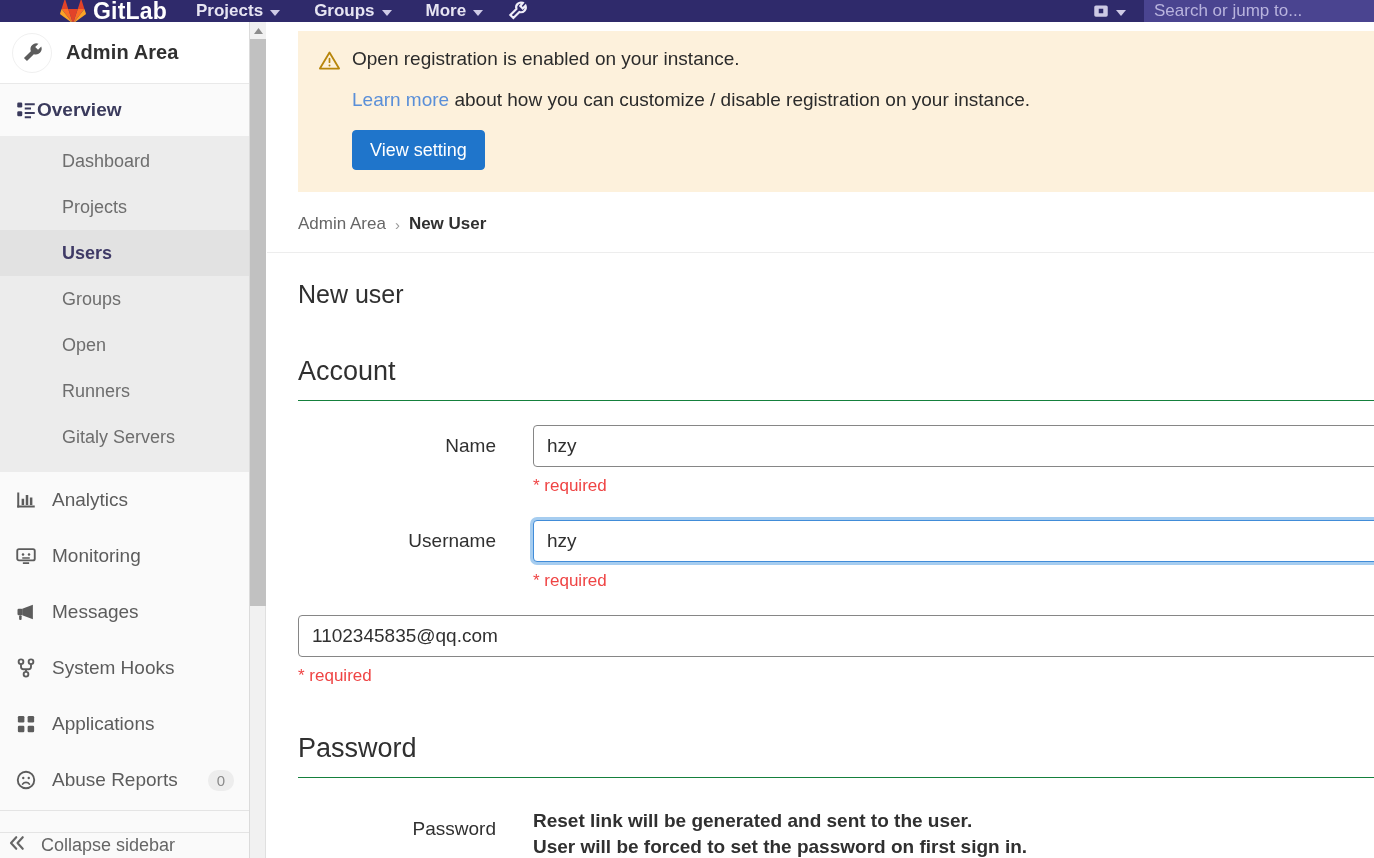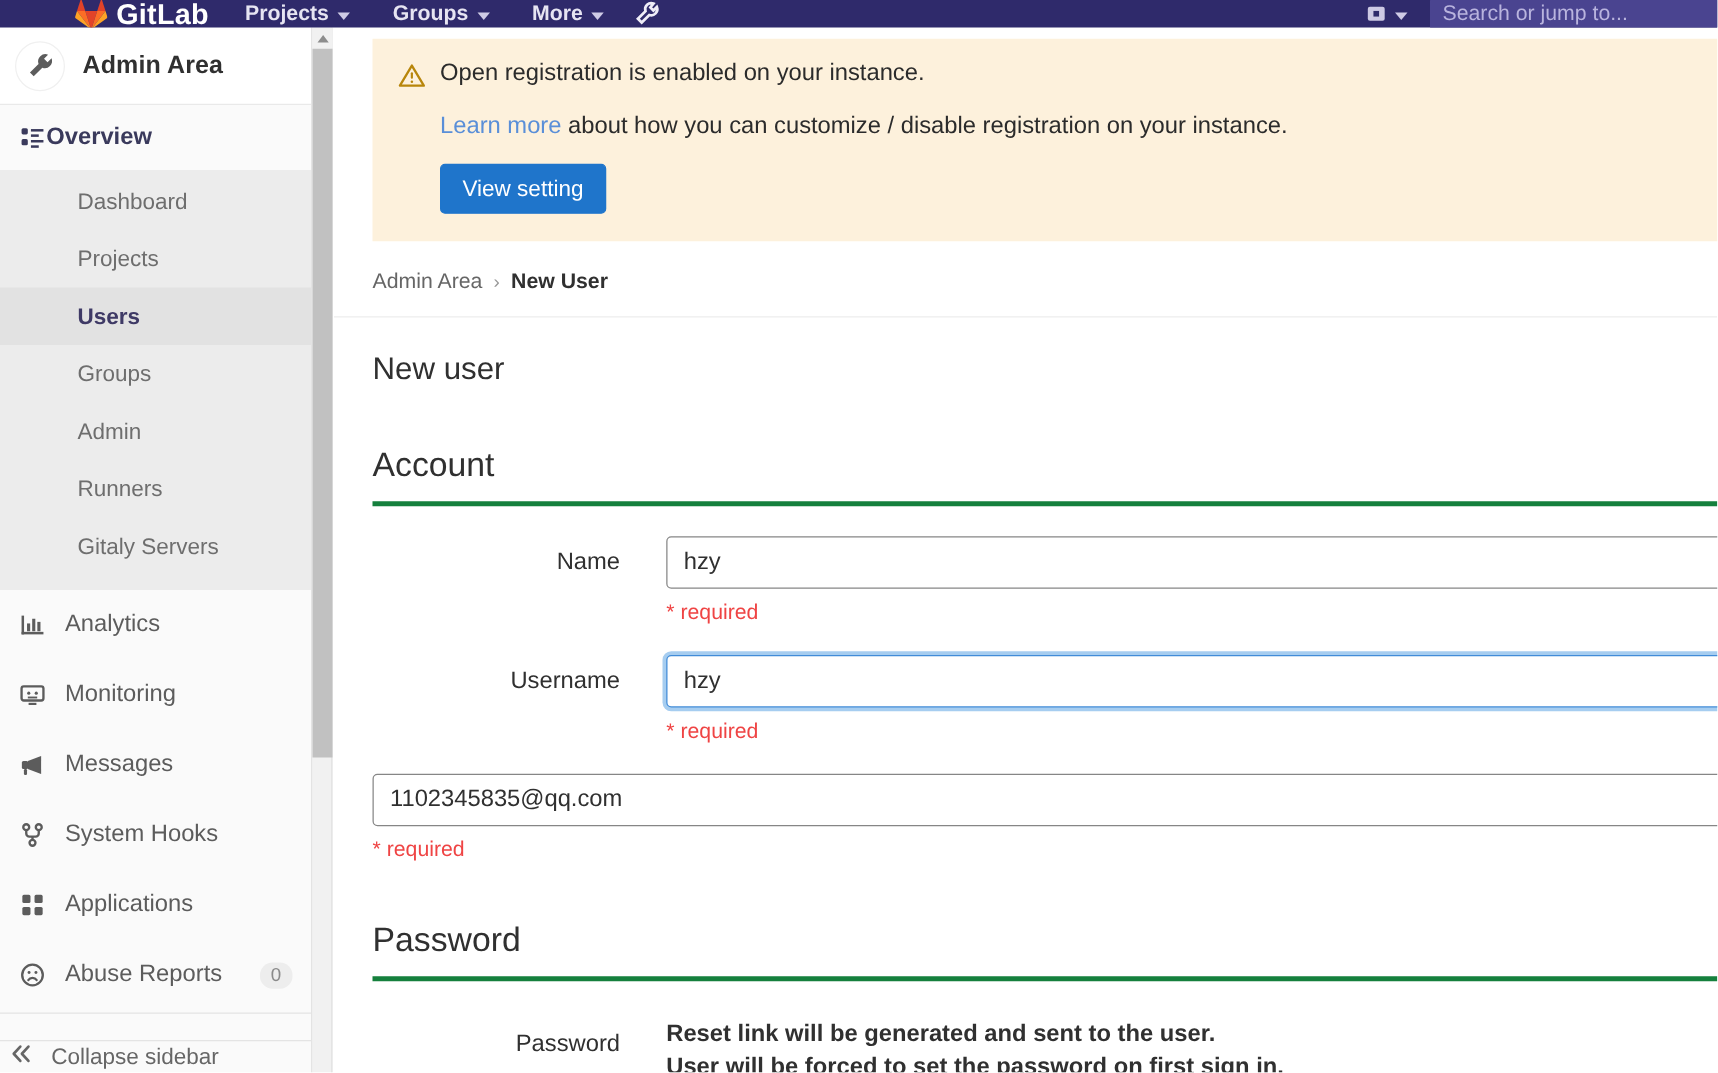--- a/index.html
+++ b/index.html
@@ -198,21 +198,21 @@
   .page-title {
     margin: 27px 0 0 31px;
     font-size: 25px; font-weight: 400; color: #303030;
   }
 
   .section-head {
     margin: 47px 0 0 31px;
     width: 1076px;
     font-size: 27px; font-weight: 400; color: #303030;
     padding-bottom: 13px;
-    border-bottom: 4px solid #15803d;
+    border-bottom: 1px solid #15803d;
   }
 
   
   .form-row {
     display: flex; align-items: flex-start;
     margin-top: 24px; padding-left: 31px;
   }
   .form-label {
     width: 235px; flex: 0 0 235px;
     text-align: right; padding-right: 37px;
@@ -329,21 +329,21 @@
     <div class="sb-subitem">
       <span>Projects</span>
     </div>
     <div class="sb-subitem active">
       <span>Users</span>
     </div>
     <div class="sb-subitem">
       <span>Groups</span>
     </div>
     <div class="sb-subitem">
-      <span>Admin</span>
+      <span>Open</span>
     </div>
     <div class="sb-subitem">
       <span>Runners</span>
     </div>
     <div class="sb-subitem">
       <span>Gitaly Servers</span>
     </div>
   </div>
 
   <div class="sb-item">

